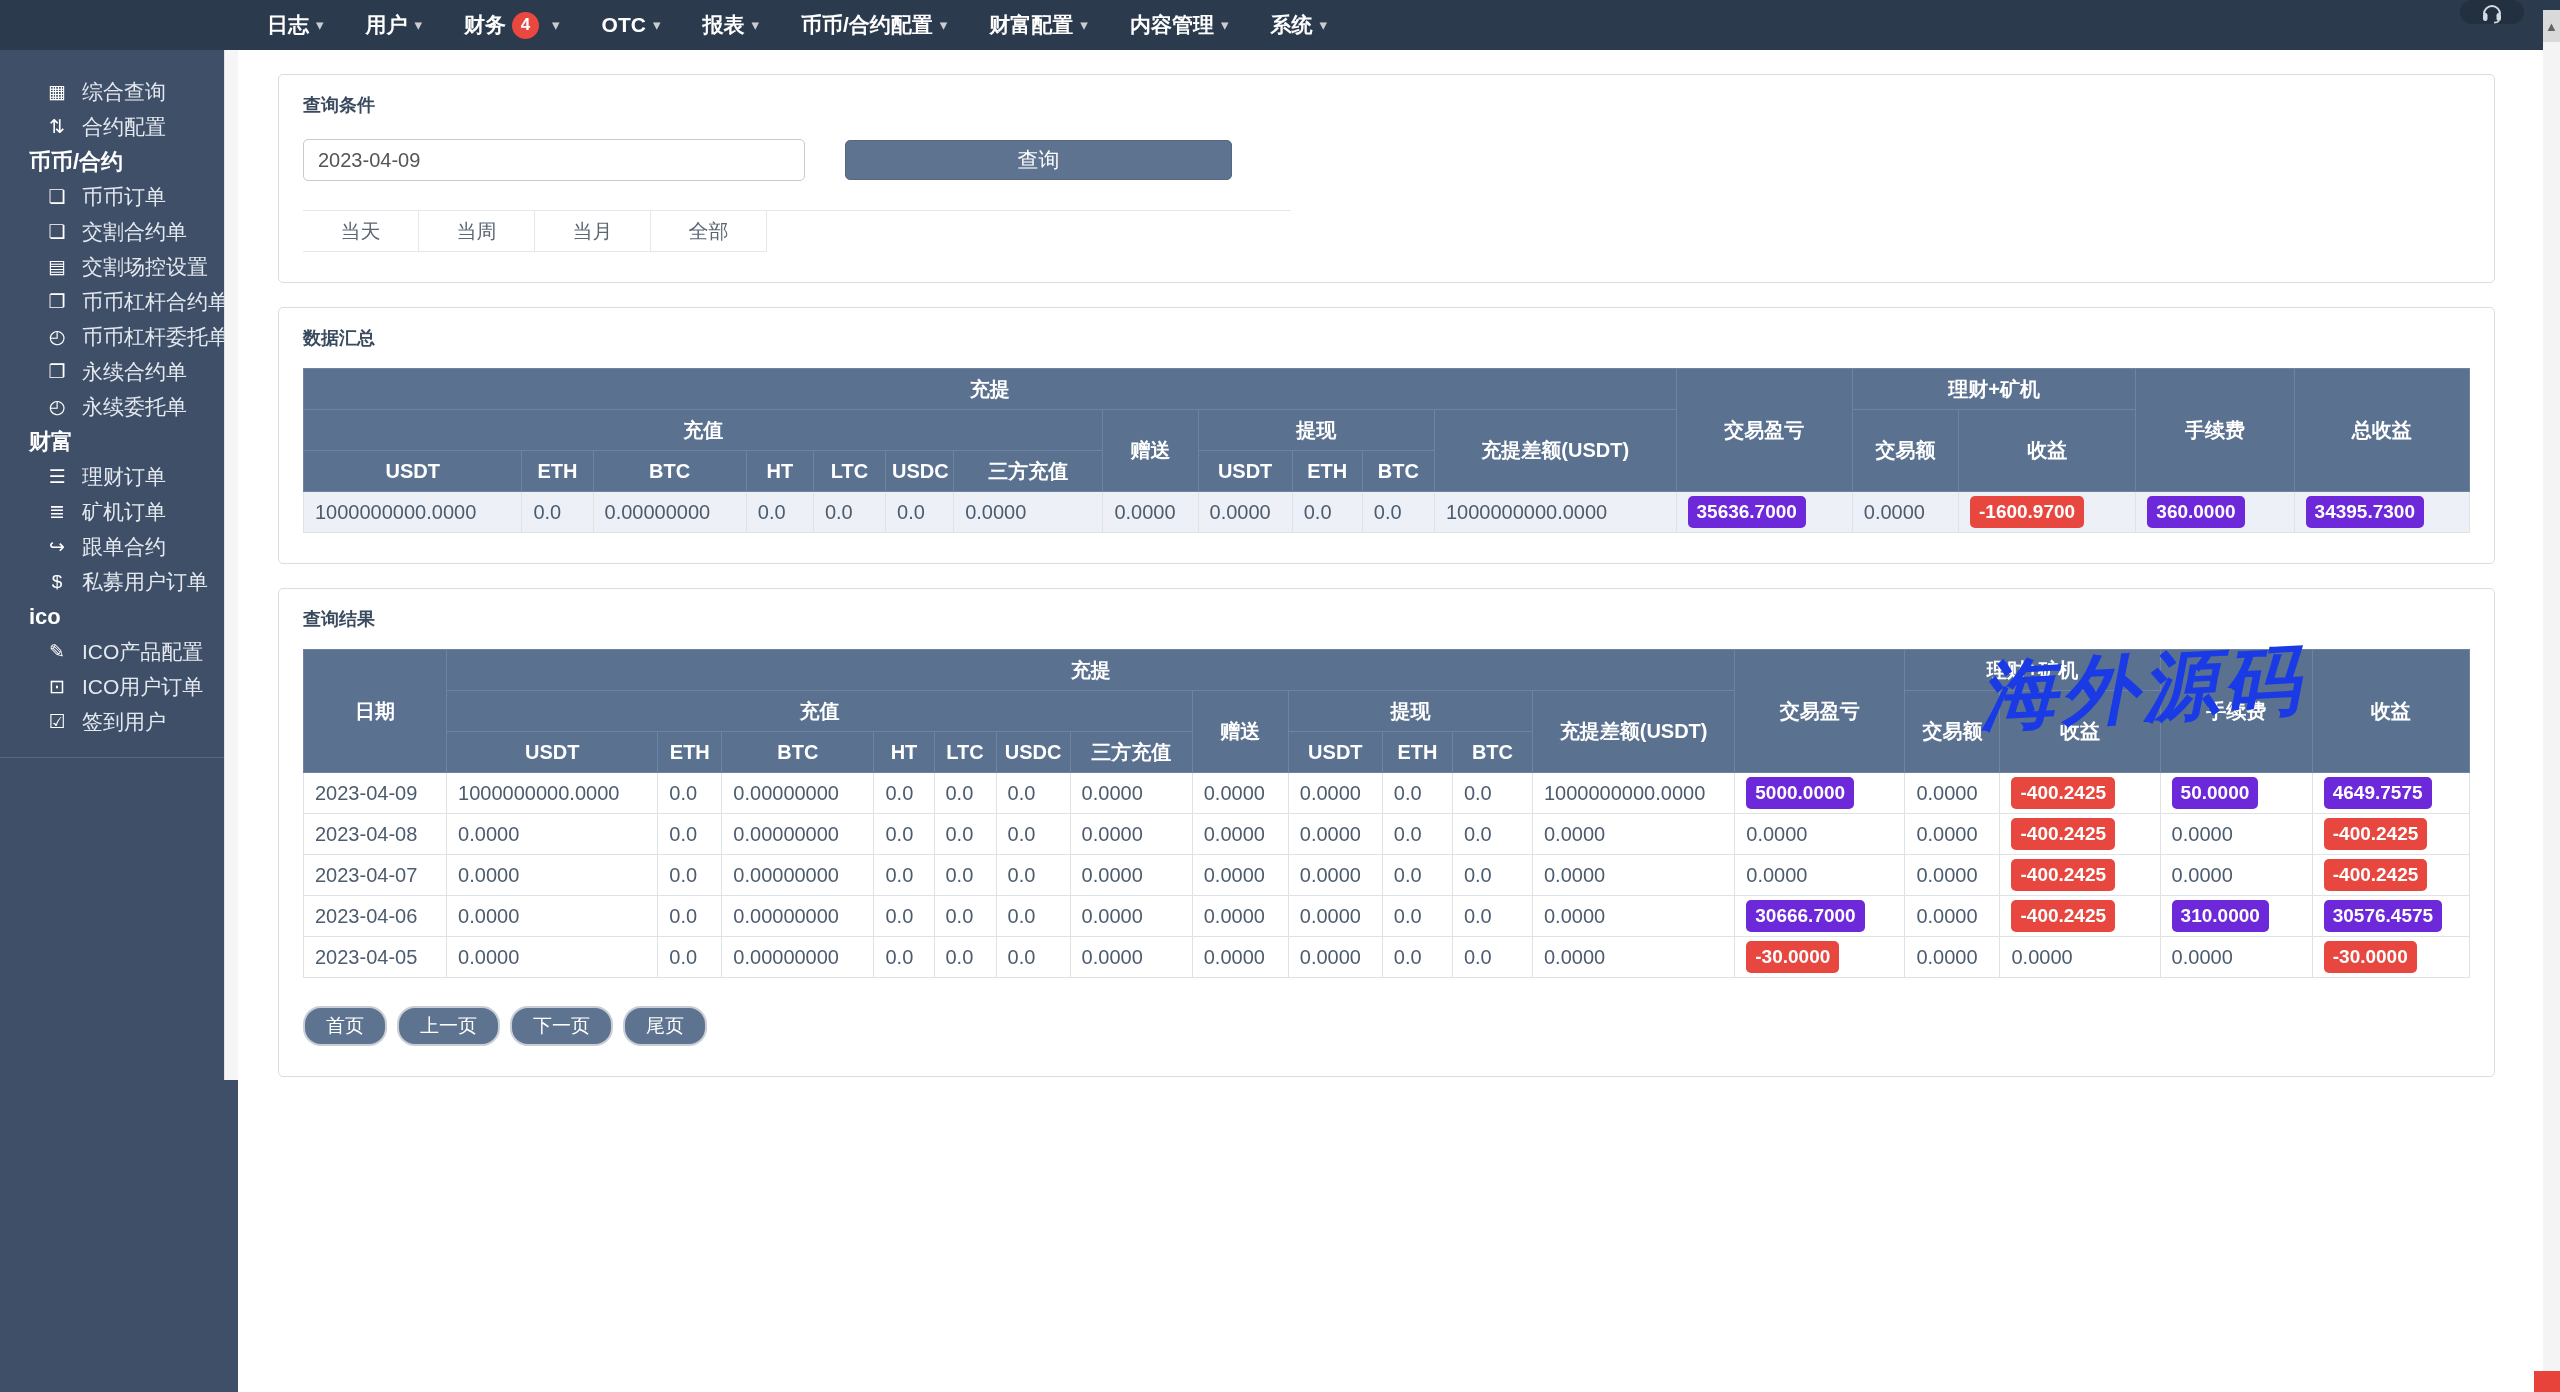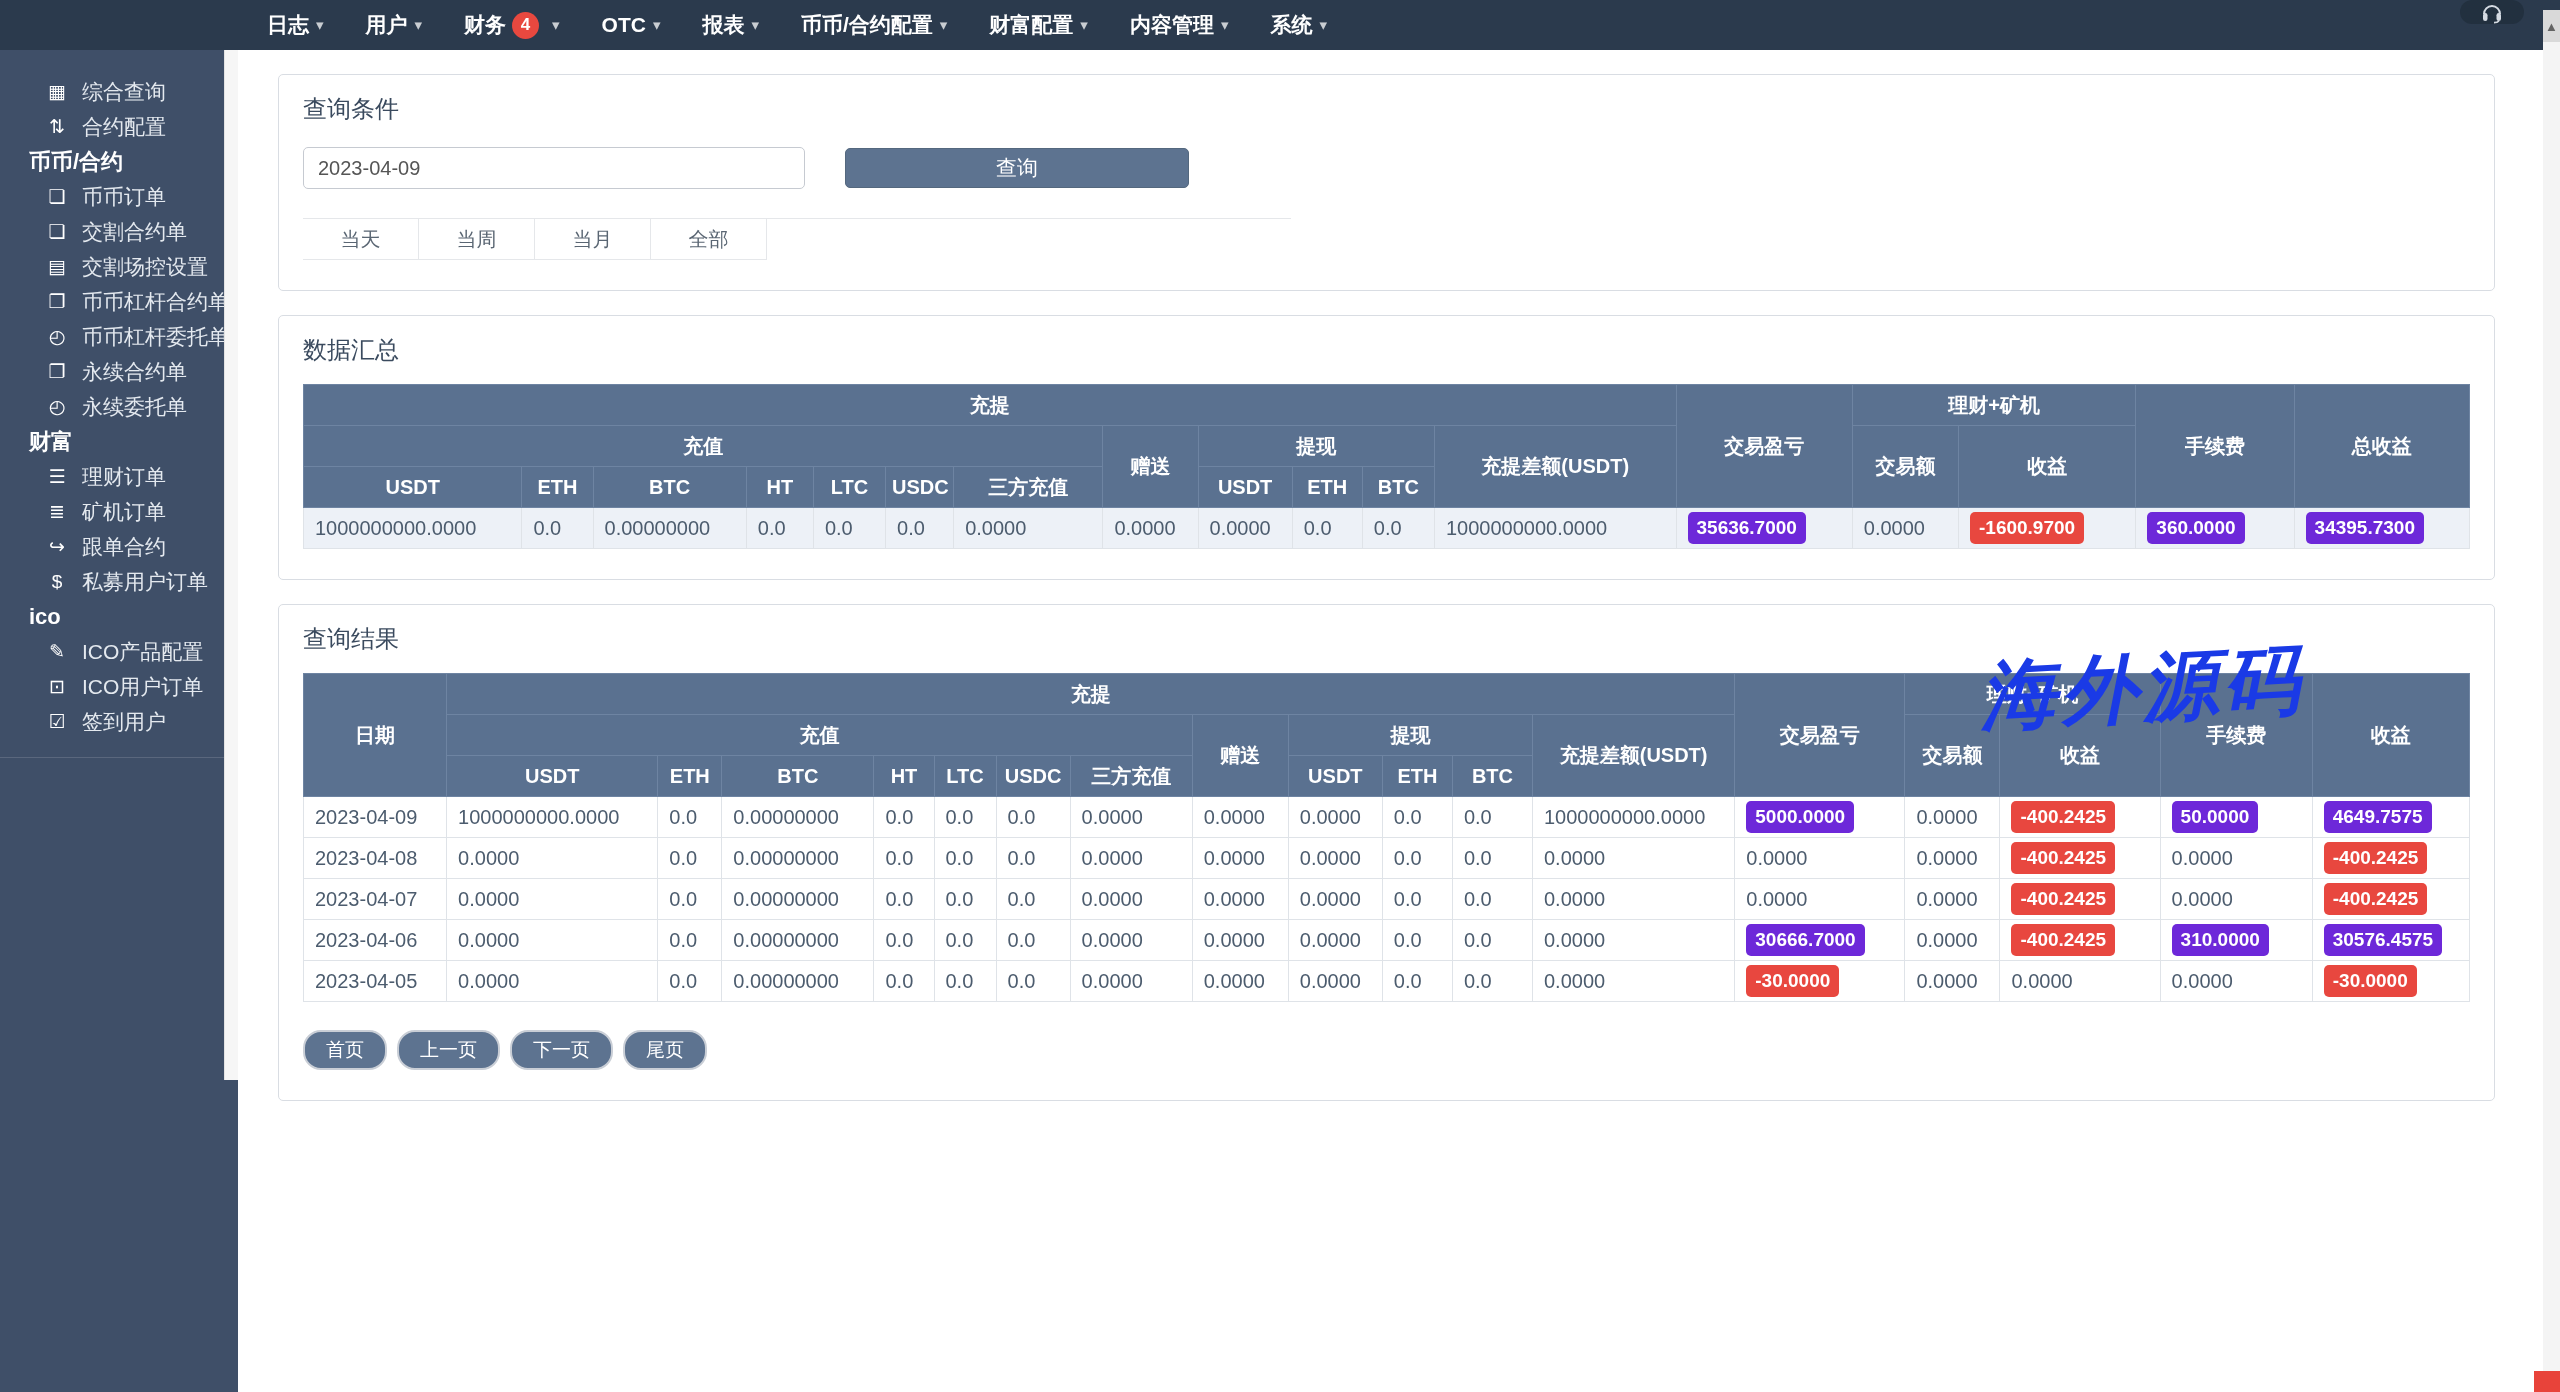--- a/index.html
+++ b/index.html
@@ -24,26 +24,26 @@
   .side-item { display:flex; align-items:center; height:35px; padding-left:44px; color:#e4e9ef; font-size:21px; cursor:pointer; white-space:nowrap; }
   .side-item .icon { width:26px; margin-right:12px; font-size:19px; color:#fff; text-align:center; flex:none; }
 
   
   .main { position:absolute; left:238px; top:50px; right:17px; bottom:0; background:#fff; overflow:hidden; }
   .page-title { display:flex; align-items:center; margin:25px 0 0 40px; }
   .title-accent { width:5px; height:27px; background:#4a5a70; margin-right:12px; }
   .page-title h1 { font-size:26px; color:#3c4858; font-weight:400; }
 
   .panel { border:1px solid #d9dde3; border-radius:5px; margin:24px 48px 0 40px; padding:18px 24px 30px; background:#fff; }
-  .panel-title { font-size:24px; font-weight:normal; color:#3a4a5e; }
+  .panel-title { font-size:18px; font-weight:bold; color:#3a4a5e; }
 
   .query-row { display:flex; align-items:center; margin-top:22px; }
   .date-input { width:502px; height:42px; border:1px solid #c6cad1; border-radius:5px; padding:0 14px; font-size:20px; color:#555; font-family:inherit; background:#fff; }
   .date-input + .date-input { margin-left:36px; }
-  .search-btn { margin-left:40px; width:344px; height:40px; background:#5d7390; color:#fff; border:1px solid #54687e; border-radius:5px; font-size:21px; cursor:pointer; font-family:inherit; }
+  .search-btn { margin-left:40px; width:387px; height:40px; background:#5d7390; color:#fff; border:1px solid #54687e; border-radius:5px; font-size:21px; cursor:pointer; font-family:inherit; }
 
   .tab-strip { margin-top:29px; width:988px; border-top:1px solid #e5e7ea; }
   .tabs { display:flex; }
   .tab { width:116px; height:41px; display:flex; align-items:center; justify-content:center; font-size:20px; color:#5a6673; border-right:1px solid #e5e7ea; border-bottom:1px solid #e5e7ea; cursor:pointer; }
 
   table { border-collapse:collapse; width:100%; table-layout:fixed; margin-top:18px; }
   th { background:#5a7190; color:#fff; font-size:20px; font-weight:bold; border:1px solid #6e84a2; height:41px; text-align:center; vertical-align:middle; padding:4px 6px; overflow:hidden; white-space:nowrap; }
   td { border:1px solid #dfe3e8; font-size:20px; color:#4c5c6e; height:41px; padding:0 11px; vertical-align:middle; white-space:nowrap; overflow:hidden; background:#fff; }
   .summary-table td { background:#edf1f7; }
   .badge { display:inline-block; padding:5px 9px; border-radius:5px; color:#fff; font-weight:bold; font-size:19px; line-height:1.15; }

